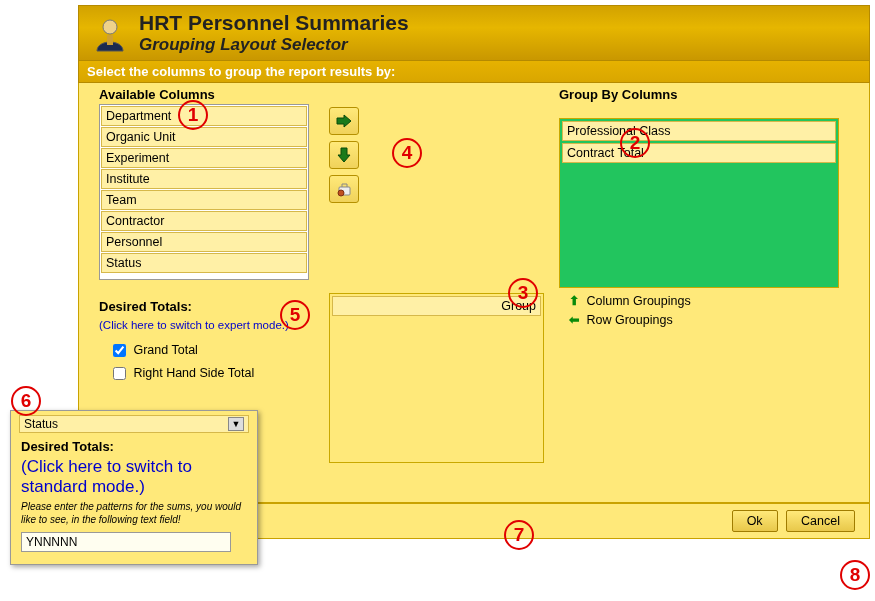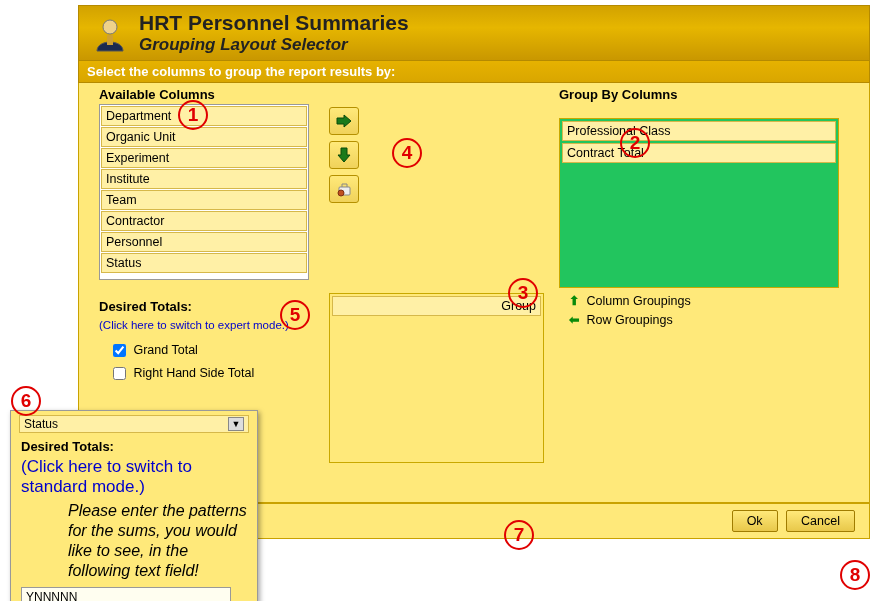--- a/index.html
+++ b/index.html
@@ -30,21 +30,21 @@
   .legend .arr { color: #0a8a0a; font-weight: bold; width: 14px; display: inline-block; }
   .legend .hint { font-style: italic; color: #333; margin-top: 14px; line-height: 1.35; }
   .footbar { background: #ffe97a; border: 1px solid #c9a200; border-top: 1px solid #c9a200; padding: 6px 14px; text-align: right; }
   .dlg-btn { background: linear-gradient(#ffe97a,#e8c84a); border: 1px solid #a07c00; padding: 3px 14px; font-size: 12.5px; border-radius: 2px; cursor: pointer; margin-left: 4px; }
   
   .expert-pop { position: absolute; left: 10px; top: 410px; width: 248px; background: #ffe97a; border: 1px solid #999; box-shadow: 2px 2px 5px rgba(0,0,0,0.35); padding: 6px 10px 12px 10px; }
   .expert-pop .row1 { background:#fff0a6;border:1px solid #d6b84a; font-size:12px; padding:1px 4px; margin:-2px -2px 6px -2px; display:flex;justify-content:space-between;align-items:center;}
   .expert-pop .row1 .dd{width:16px;height:14px;background:#ddd;border:1px solid #888;font-size:9px;text-align:center;line-height:12px;}
   .expert-pop .dtitle { font-weight: bold; font-size: 13px; }
   .expert-pop .stdlink { color: #0000cc; font-size: 17px; cursor: pointer; display:block; margin: 3px 0 4px 0; }
-  .expert-pop .pinstr { font-style: italic; font-size: 16px; line-height: 1.25; margin-left: 47px; }
+  .expert-pop .pinstr { font-style: italic; font-size: 10px; line-height: 1.25; }
   .expert-pop input { width: 210px; margin-top: 6px; background:#fffef0; border:1px solid #999; padding:2px 4px; font-size:12px;}
   
   .call { position: absolute; width: 30px; height: 30px; border: 2.5px solid #e00000; border-radius: 50%; color: #e00000; font-weight: bold; font-size: 19px; text-align: center; line-height: 26px; font-family: Arial; background: rgba(255,255,255,0); }
   ::-webkit-scrollbar{width:14px;background:#e0e0e0;}
   ::-webkit-scrollbar-thumb{background:#b0b0b0;border:1px solid #888;}
 </style>
 </head>
 <body>
 
 <div class="window">

